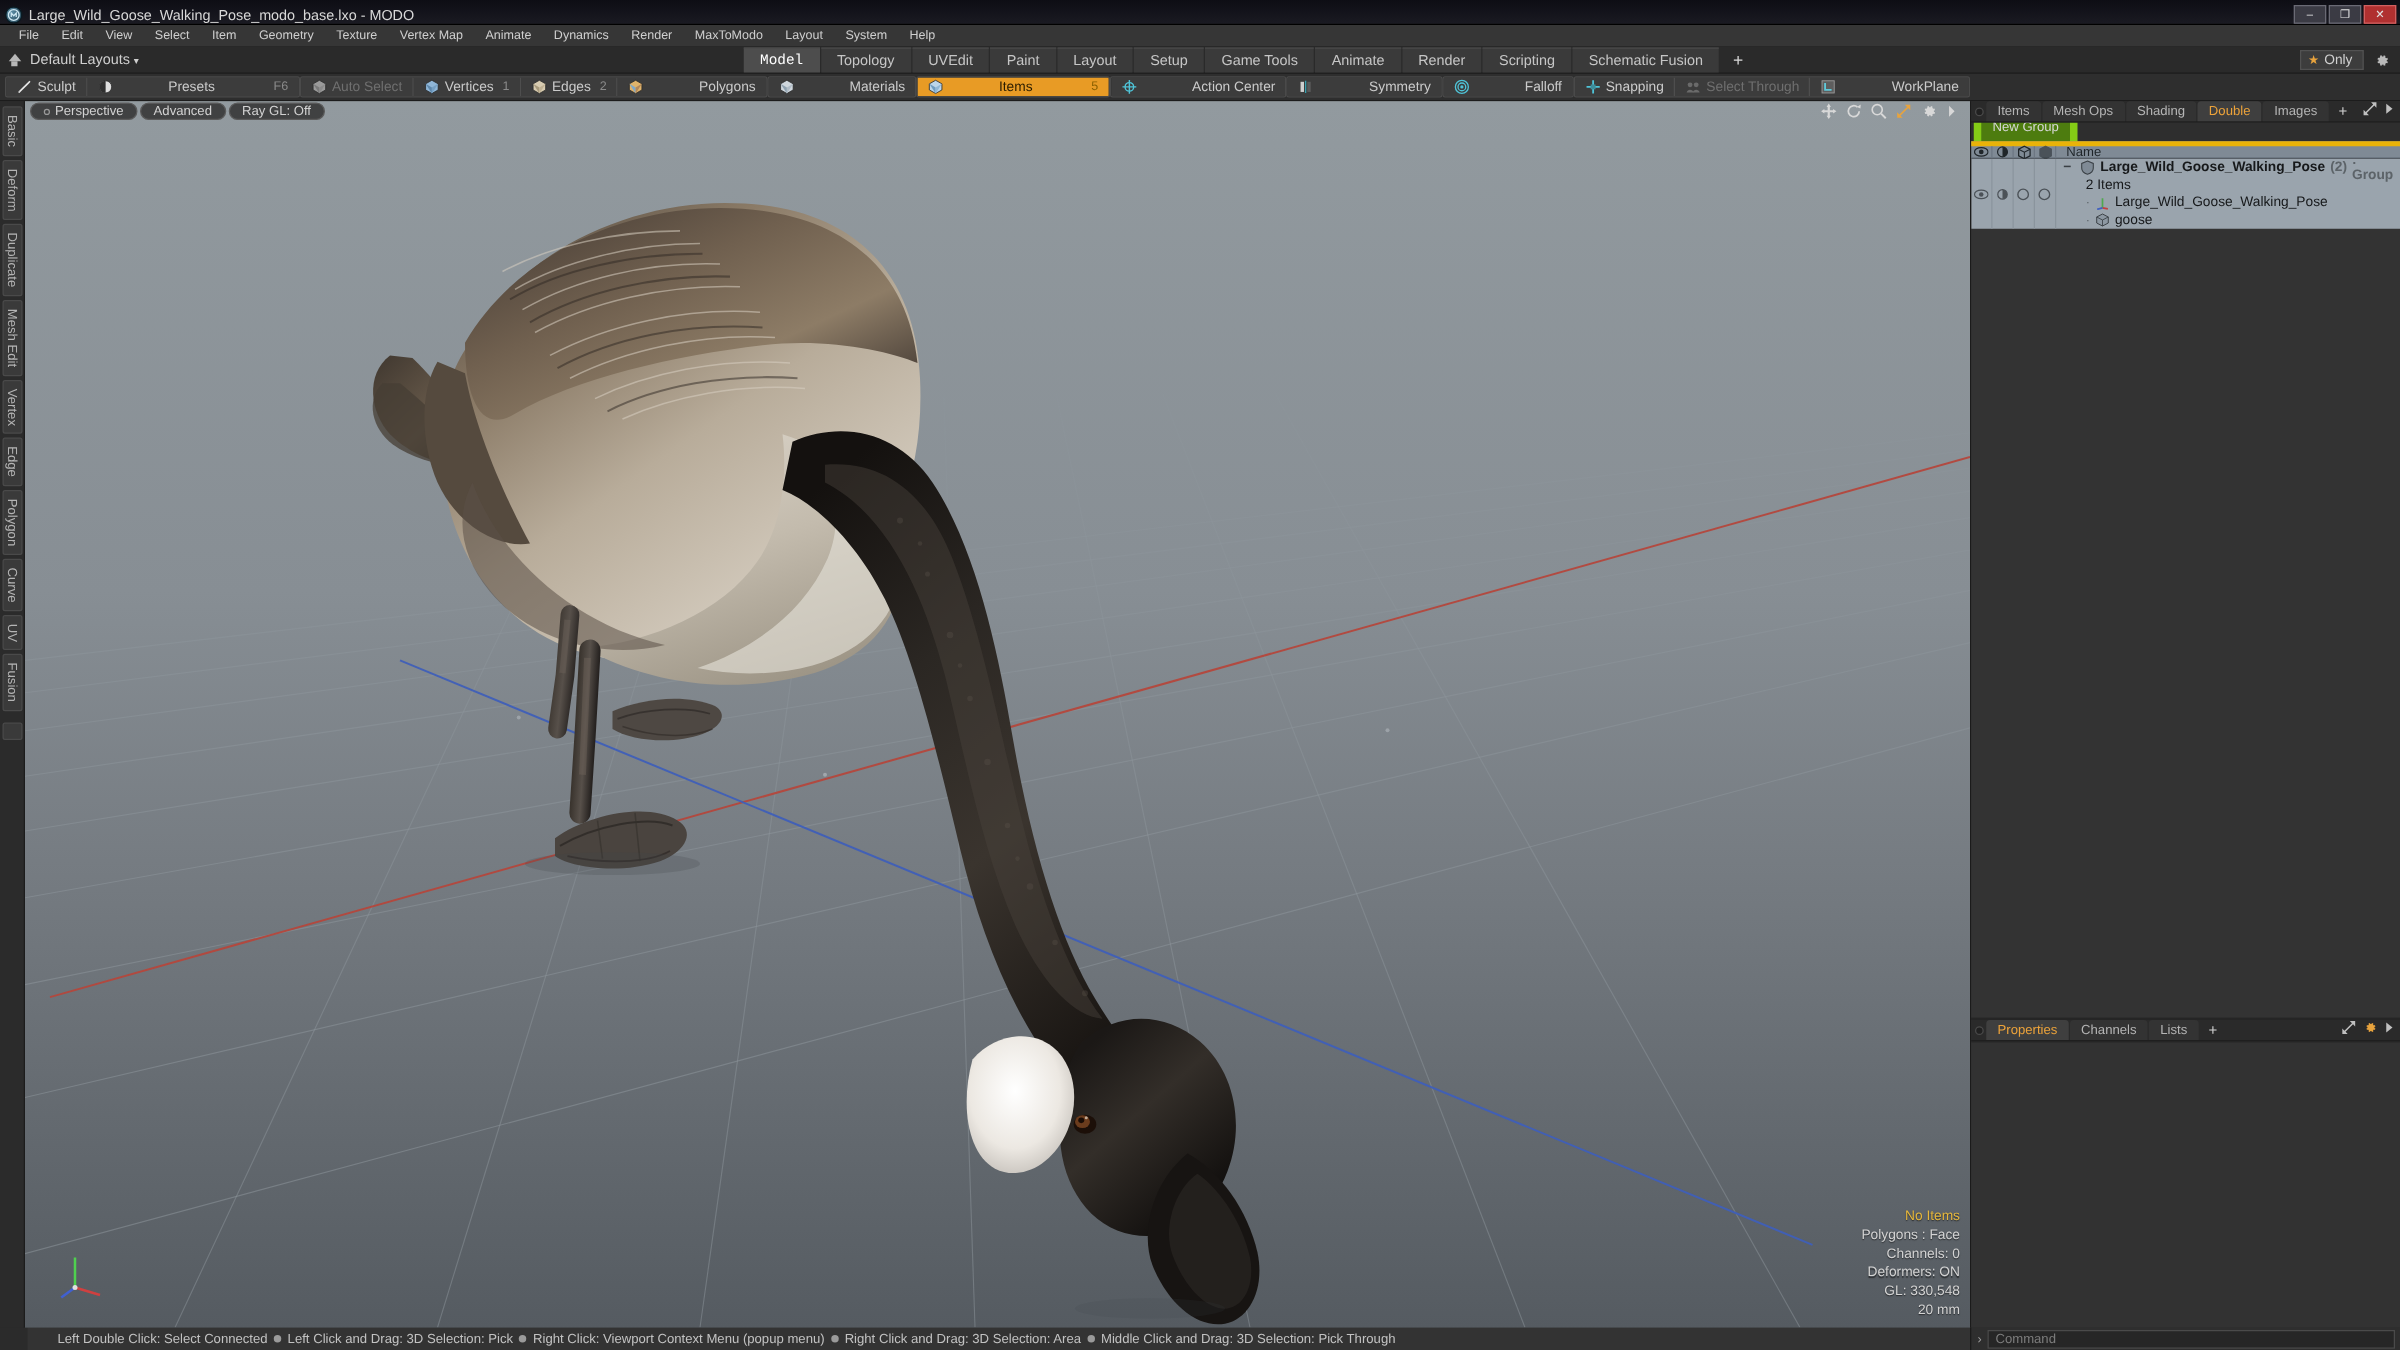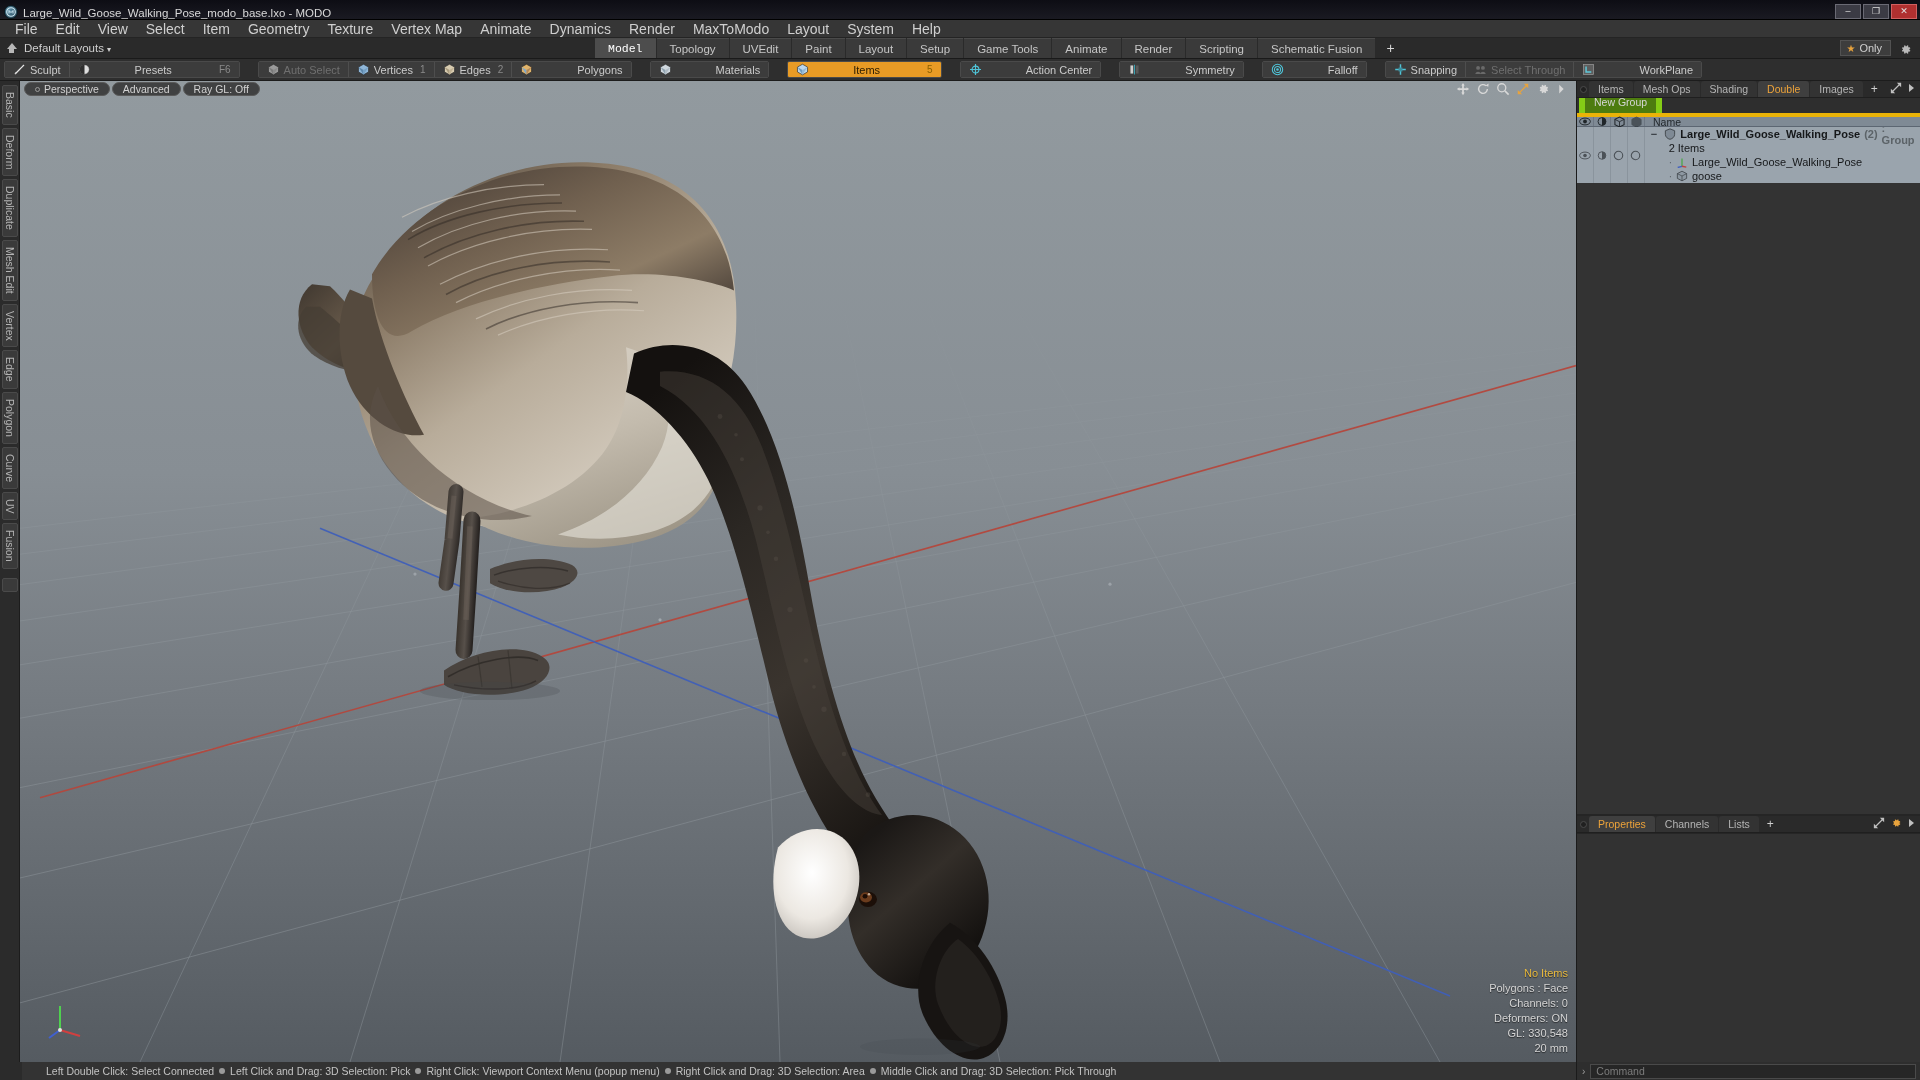--- a/index.html
+++ b/index.html
@@ -33,21 +33,21 @@
     color: #e0e0e0; font-size: 9px; line-height: 13px; text-align: center;
   }
   .win-btn.close { background: #b03030; border-color: #d06060; }
 
   
   .menubar {
     height: 18px; background: #363636; display: flex; align-items: center;
     flex: 0 0 18px; border-bottom: 1px solid #242424; padding-left: 6px;
   }
   .menubar .mi {
-    font-size: 14px; color: #cfcfcf; padding: 0 9px; height: 18px; line-height: 18px;
+    font-size: 10px; color: #cfcfcf; padding: 0 9px; height: 18px; line-height: 18px;
     white-space: nowrap;
   }
 
   
   .layoutbar {
     height: 21px; background: #2a2a2a; display: flex; align-items: stretch;
     flex: 0 0 21px; border-bottom: 1px solid #1a1a1a;
   }
   .layoutbar .left-grp { display: flex; align-items: center; padding-left: 6px; width: 595px; flex: 0 0 595px; }
   .up-arrow {
@@ -80,21 +80,21 @@
   .star { color: #e8a33d; font-size: 10px; }
   .gear-sm { width: 13px; height: 13px; }
 
   
   .modebar {
     height: 22px; background: #2e2e2e; display: flex; align-items: stretch;
     flex: 0 0 22px; border-bottom: 1px solid #1c1c1c; padding: 2px 0;
   }
   .mgroup {
     display: flex; align-items: stretch; background: #383838;
-    border: 1px solid #4a4a4a; border-radius: 2px; margin-right: 18px; overflow: hidden;
+    border: 1px solid #4a4a4a; border-radius: 2px; margin-right: 0; overflow: hidden;
   }
   .mgroup:first-child { margin-left: 4px; }
   .mbtn {
     display: flex; align-items: center; gap: 4px; padding: 0 8px; font-size: 11px;
     color: #cbcbcb; background: #3c3c3c; border-right: 1px solid #4e4e4e; white-space: nowrap;
   }
   .mbtn:last-child { border-right: none; gap: 44px; }
   .mbtn.active { background: #e89b25; color: #2a1c00; }
   .mbtn.dim { color: #6f6f6f; }
   .mbtn .num { color: #8a8a8a; font-size: 10px; margin-left: 3px; }

